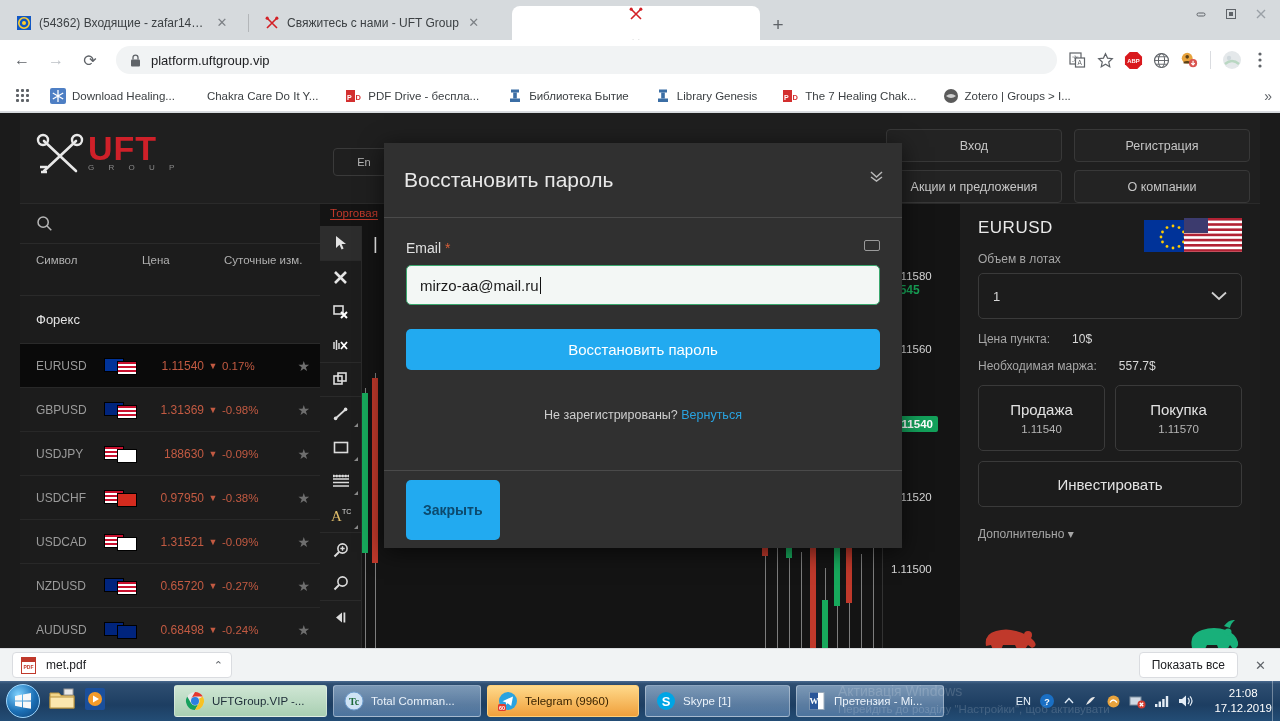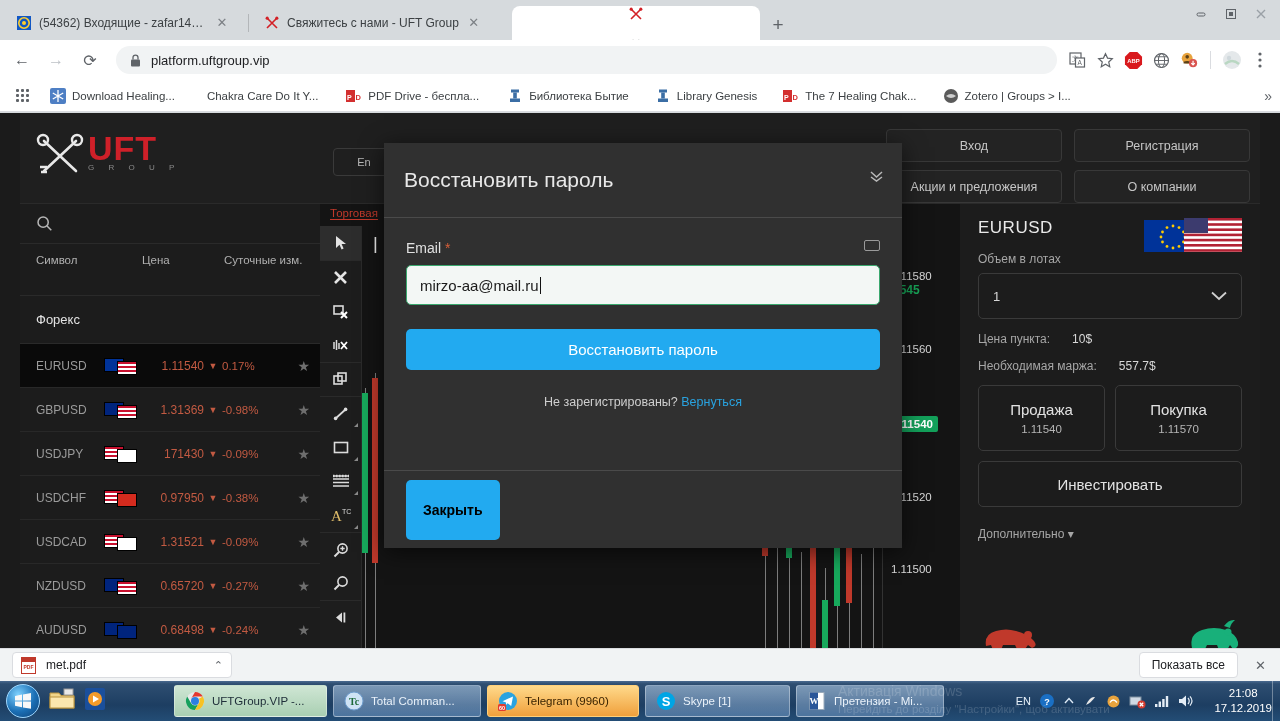--- a/index.html
+++ b/index.html
@@ -151,24 +151,24 @@
   .m-kbd { position:absolute; right:22px; top:22px; width:16px;height:11px;border:1px solid #9a9a9a;border-radius:2px;}
   .m-input {
     margin-top:9px; height:40px; background:#f3f7f5; border:1px solid #3aa86e; border-radius:5px;
     display:flex; align-items:center; padding:0 13px; font-size:15px; color:#1a1a1a;
   }
   .caret { display:inline-block; width:1px; height:17px; background:#111; margin-left:1px; }
   .m-submit {
     margin-top:24px; height:41px; background:#22aaf0; border-radius:5px;
     display:flex; align-items:center; justify-content:center; color:#fff; font-size:15px;
   }
-  .m-note { margin-top:25px; text-align:center; font-size:12.5px; color:#cfcfcf; }
+  .m-note { margin-top:38px; text-align:center; font-size:12.5px; color:#cfcfcf; }
   .m-note a { color:#29a3e0; text-decoration:none; }
   .m-foot { position:absolute; left:0; right:0; bottom:0; height:78px; border-top:1px solid #4a4a4a; display:flex; align-items:center; padding:0 22px;}
-  .m-close { background:#22aaf0; color:#000000; font-size:14px; font-weight:bold; border-radius:5px; padding:22px 17px; }
+  .m-close { background:#22aaf0; color:#0c4a6e; font-size:14px; font-weight:bold; border-radius:5px; padding:22px 17px; }
 
   
   .dlbar { position:absolute; left:0; top:648px; width:1280px; height:33px; background:#f1f3f4; border-top:1px solid #dadce0; display:flex; align-items:center; }
   .dlitem { margin-left:12px; background:#fff; border:1px solid #dadce0; border-radius:4px; height:26px; width:220px; display:flex; align-items:center; gap:10px; padding:0 8px; font-size:12px; color:#202124;}
   .dlitem .pdf { width:15px;height:17px;flex:none; }
   .dlitem .chev { margin-left:auto; color:#5f6368; font-size:11px; }
   .dlshow { position:absolute; right:42px; background:#fff; border:1px solid #dadce0; border-radius:4px; padding:5px 12px; font-size:12px; color:#202124; }
   .dlx { position:absolute; right:14px; color:#5f6368; font-size:13px; }
 
   
@@ -462,21 +462,21 @@
               <div class="st">★</div>
             </div>
             <div class="sym-row">
               <div class="nm">USDJPY</div>
               <div class="fl">
                   <div class="flagpair">
                     <div class="f a" style="background:repeating-linear-gradient(#c8102e 0 2px,#fff 2px 4px)"></div>
                     <div class="f b" style="background:#fff"></div>
                   </div>
                 </div>
-              <div class="pr">171430</div>
+              <div class="pr">188630</div>
               <div class="ar">▼</div>
               <div class="pc">-0.09%</div>
               <div class="st">★</div>
             </div>
             <div class="sym-row">
               <div class="nm">USDCHF</div>
               <div class="fl">
                   <div class="flagpair">
                     <div class="f a" style="background:repeating-linear-gradient(#c8102e 0 2px,#fff 2px 4px)"></div>
                     <div class="f b" style="background:#d52b1e"></div>

